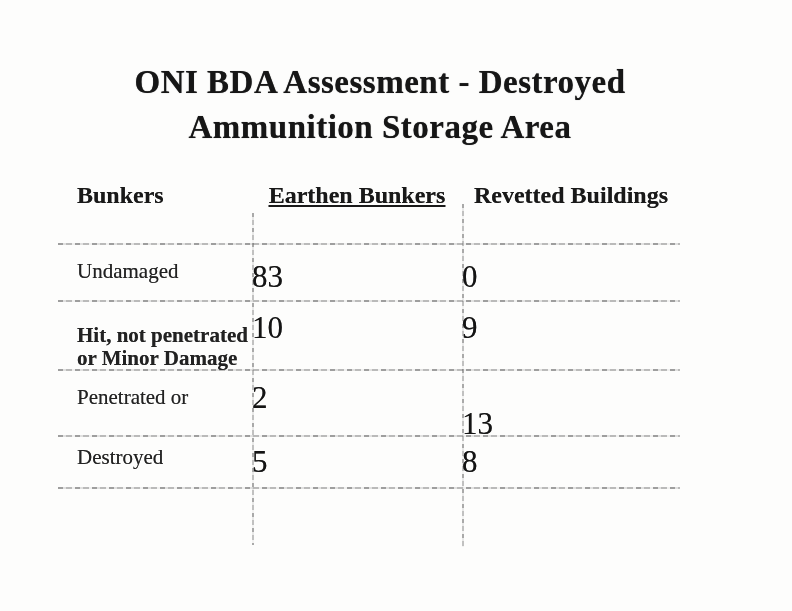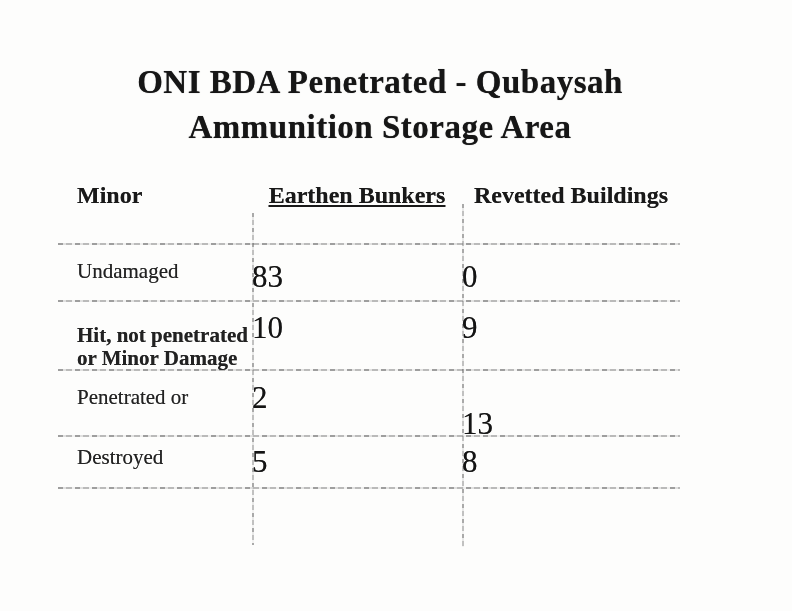--- a/index.html
+++ b/index.html
@@ -87,33 +87,33 @@
   }
   .num.col-earthen  { left: 252px; width: 210px; }
   .num.col-revetted { left: 462px; width: 218px; }
 </style>
 </head>
 <body>
 
 <div class="page">
 
   <div class="title">
-    <div>ONI BDA Penetrated - Qubaysah</div>
+    <div>ONI BDA Assessment - Destroyed</div>
     <div>Ammunition Storage Area</div>
   </div>
 
   <div class="hline" style="top:243px;"></div>
   <div class="hline" style="top:300px;"></div>
   <div class="hline" style="top:369px;"></div>
   <div class="hline" style="top:435px;"></div>
   <div class="hline" style="top:487px;"></div>
   <div class="vline" style="left:252px; top:213px; height:332px;"></div>
   <div class="vline" style="left:462px; top:204px; height:343px;"></div>
 
-  <div class="th th-status">Minor</div>
+  <div class="th th-status">Bunkers</div>
   <div class="th th-earthen">Earthen Bunkers</div>
   <div class="th th-revetted">
     <span class="line">Revetted Buildings</span>
   </div>
 
   <div class="row-label" style="top:260px;">
     <span class="line">Undamaged</span>
     <span class="line"></span>
   </div>
   <div class="num col-earthen" style="top:259px;">83</div>

